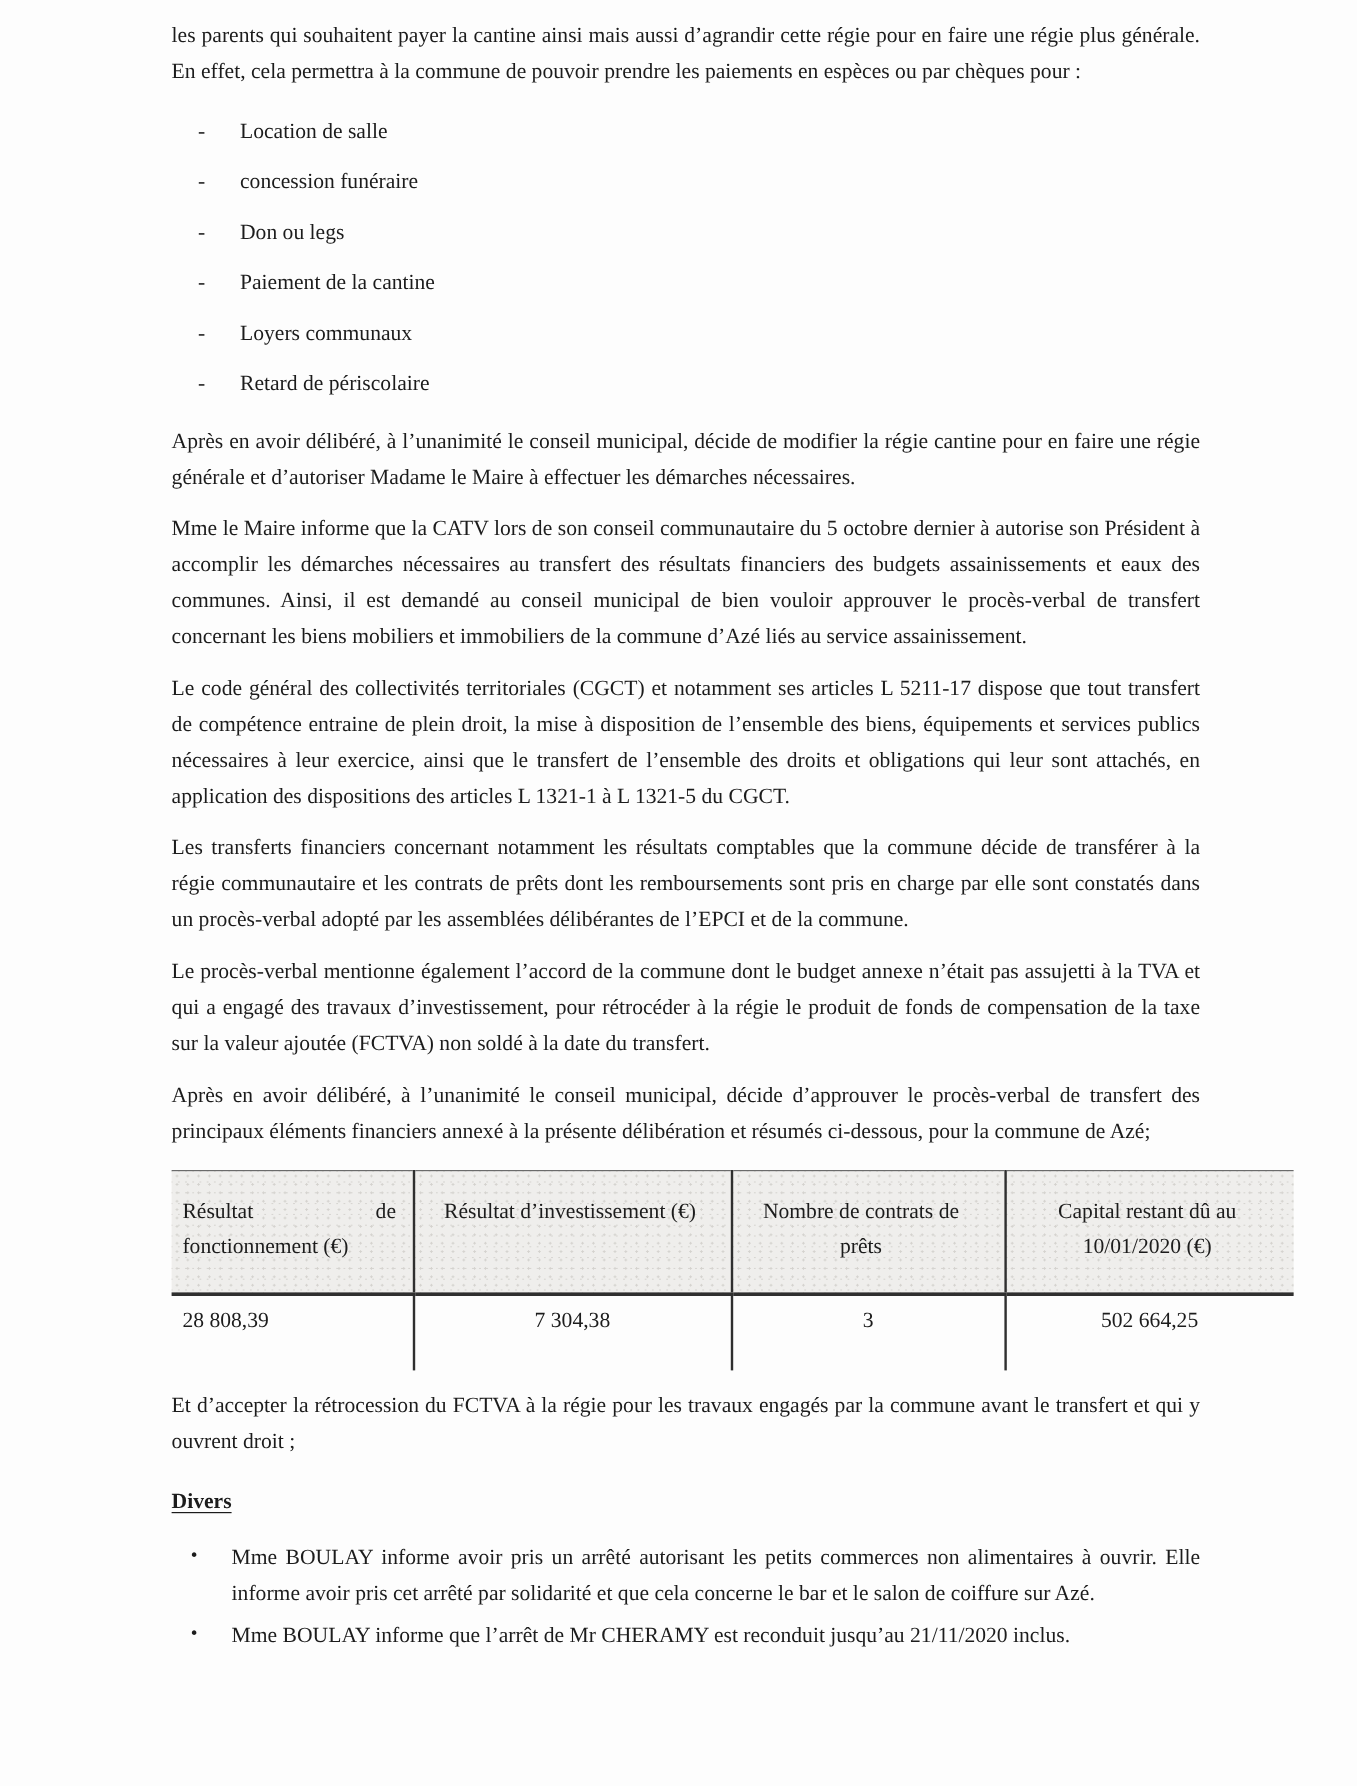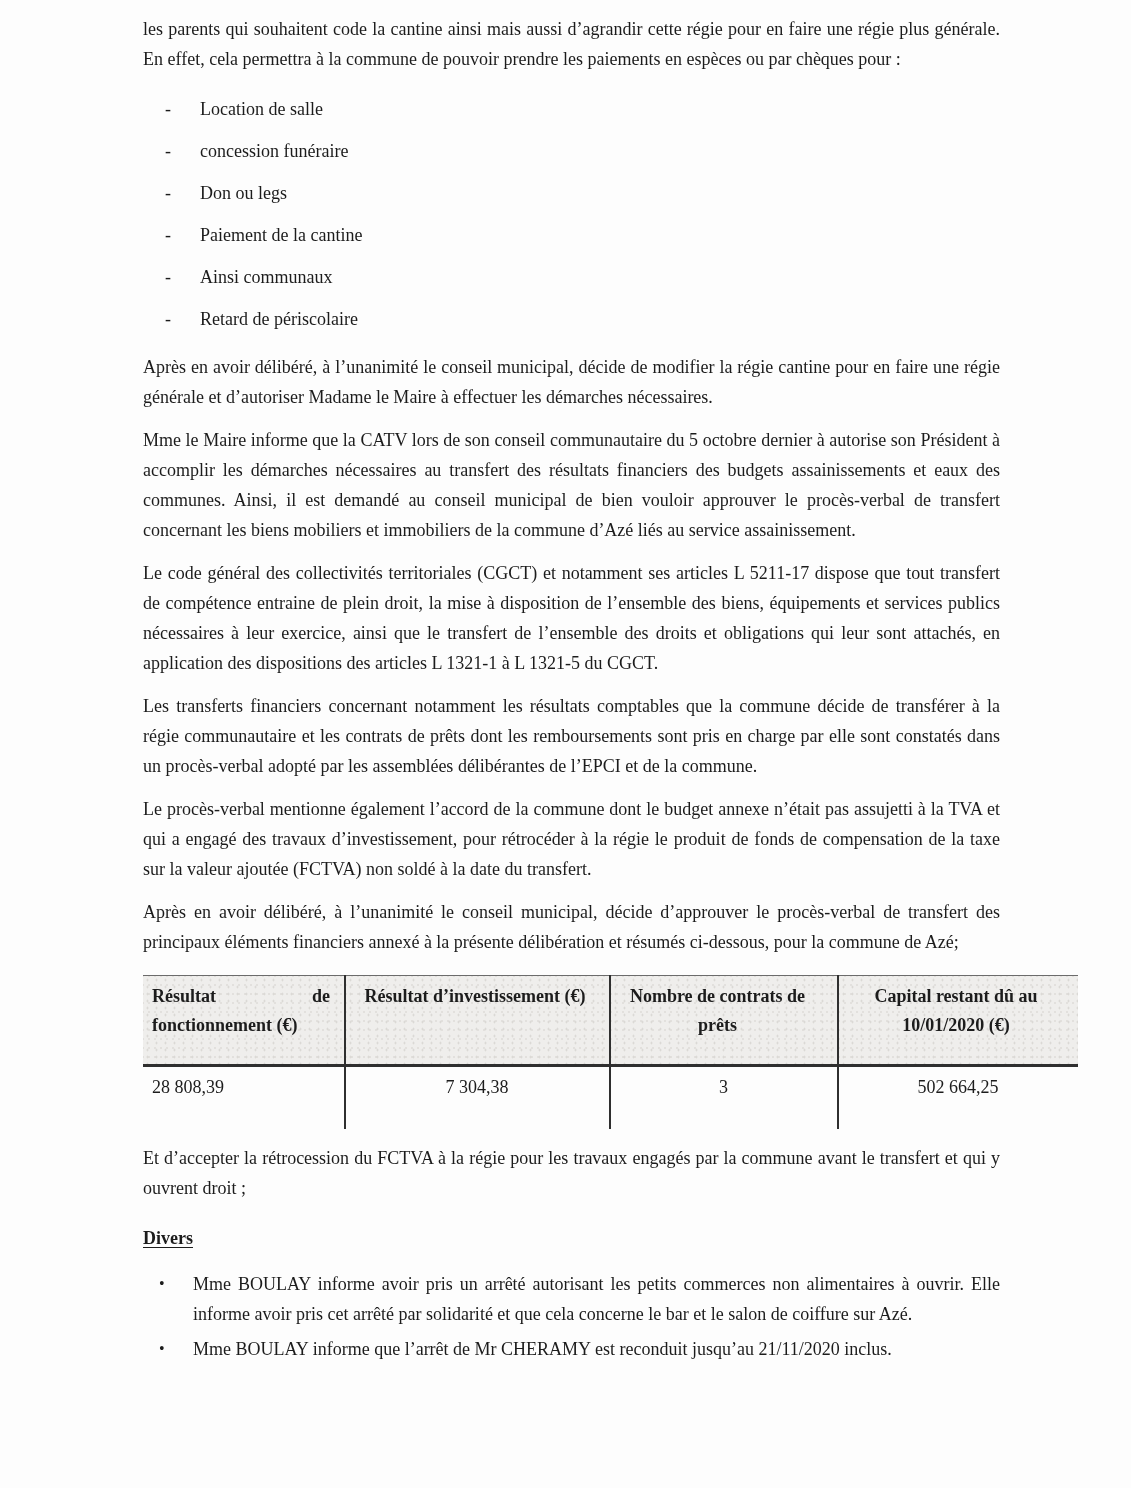--- a/index.html
+++ b/index.html
@@ -45,32 +45,32 @@
   }
   .summary-table {
     border-collapse: collapse;
     width: 935px;          
     table-layout: fixed;
     margin: 18px 0 14px;
     font-size: 18px;
     line-height: 29px;
   }
   .summary-table th {
-    font-weight: bold;
+    font-weight: normal;
     text-align: justify;
     vertical-align: top;
     background-color: var(--header-bg);
     background-image:
       radial-gradient(circle, var(--header-speck) 0.9px, transparent 1.1px),
       radial-gradient(circle, var(--header-speck) 0.7px, transparent 0.9px);
     background-size: 9px 7px, 6px 9px;
     background-position: 0 0, 3px 4px;
     border-top: 1px solid var(--table-line-soft);
     border-bottom: 3px solid var(--table-line);
-    padding: 6px 14px 24px 9px;
+    padding: 19px 14px 24px 9px;
   }
   .summary-table th.col-3 { padding-right: 22px; }
   .summary-table td {
     vertical-align: top;
     text-align: left;
     padding: 6px 10px 27px 9px;   
   }
   .summary-table th + th,
   .summary-table td + td { border-left: 2px solid var(--table-line); text-align: center; }
   .divers-heading {
@@ -87,42 +87,42 @@
     padding-left: 16px;
     font-size: 16px;
   }
   .bullet-item .item-text { flex: 1 1 auto; }
 </style>
 </head>
 <body>
 
 <main class="page">
 
-  <p class="para intro">les parents qui souhaitent code la cantine ainsi mais aussi d’agrandir cette régie pour en faire une régie plus générale. En effet, cela permettra à la commune de pouvoir prendre les paiements en espèces ou par chèques pour :</p>
+  <p class="para intro">les parents qui souhaitent payer la cantine ainsi mais aussi d’agrandir cette régie pour en faire une régie plus générale. En effet, cela permettra à la commune de pouvoir prendre les paiements en espèces ou par chèques pour :</p>
 
   <div class="dash-list">
     <div class="dash-item">
       <span class="marker">-</span>
       <span class="item-text">Location de salle</span>
     </div>
     <div class="dash-item">
       <span class="marker">-</span>
       <span class="item-text">concession funéraire</span>
     </div>
     <div class="dash-item">
       <span class="marker">-</span>
       <span class="item-text">Don ou legs</span>
     </div>
     <div class="dash-item">
       <span class="marker">-</span>
       <span class="item-text">Paiement de la cantine</span>
     </div>
     <div class="dash-item">
       <span class="marker">-</span>
-      <span class="item-text">Ainsi communaux</span>
+      <span class="item-text">Loyers communaux</span>
     </div>
     <div class="dash-item">
       <span class="marker">-</span>
       <span class="item-text">Retard de périscolaire</span>
     </div>
   </div>
 
   <p class="para">Après en avoir délibéré, à l’unanimité le conseil municipal, décide de modifier la régie cantine pour en faire une régie générale et d’autoriser Madame le Maire à effectuer les démarches nécessaires.</p>
 
 

